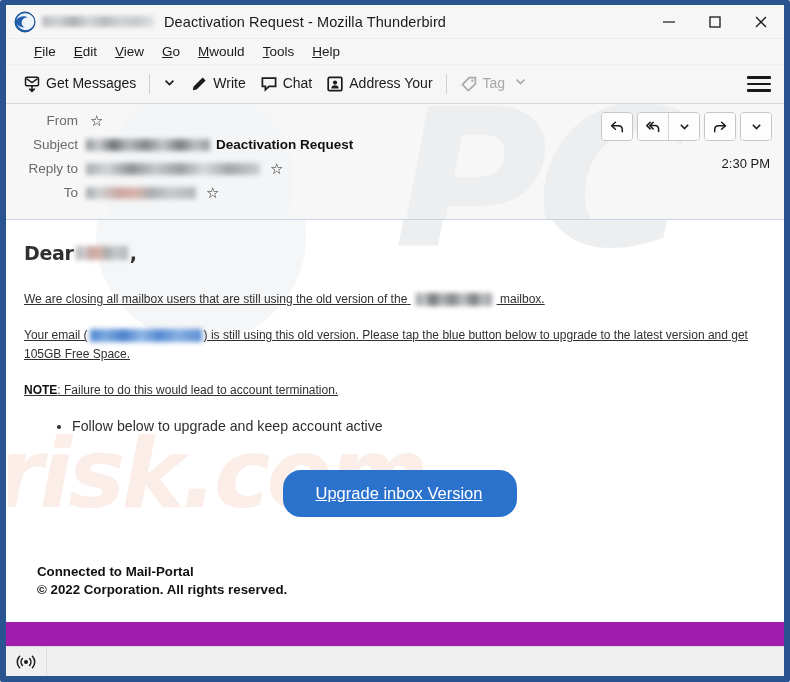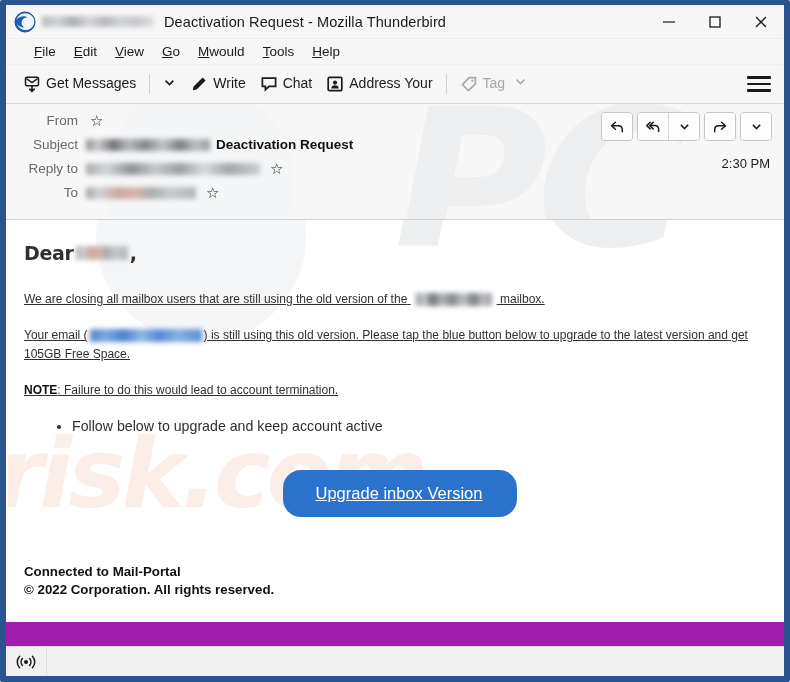--- a/index.html
+++ b/index.html
@@ -302,21 +302,21 @@
     text-align: center;
     min-width: 234px;
     box-sizing: border-box;
     cursor: pointer;
     border-radius: 18px;
   }
   .footer {
     position: relative;
     z-index: 3;
     margin-top: 46px;
-    padding-left: 18px;
+    padding-left: 31px;
     font-size: 13.3px;
     font-weight: bold;
     line-height: 18px;
     color: #111111;
   }
 
   
   .wm-layer {
     position: absolute;
     left: 2px; top: 0;

